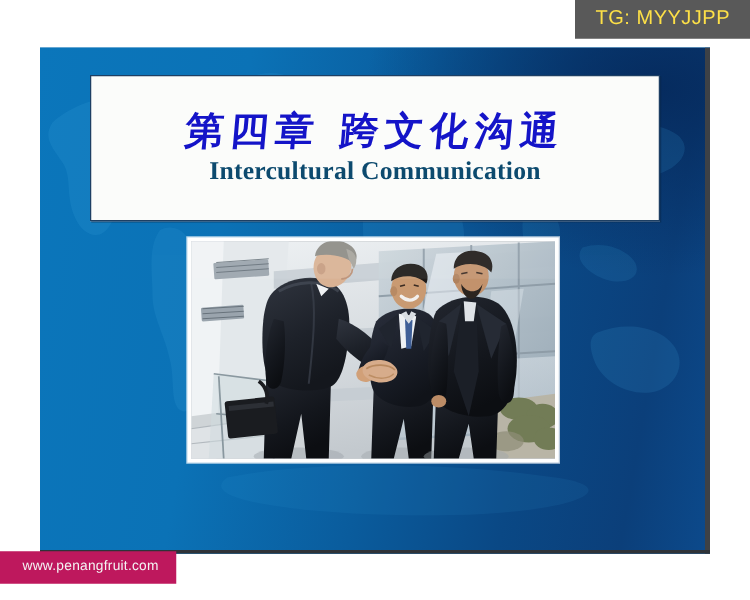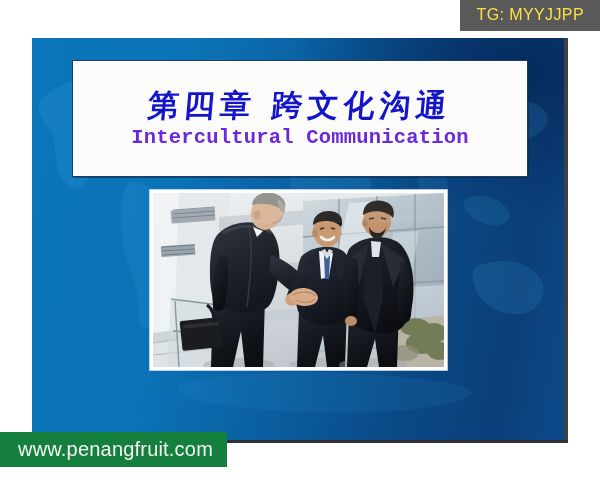--- a/index.html
+++ b/index.html
@@ -80,24 +80,24 @@
     font-weight: bold;
     font-size: 31px;
     letter-spacing: 5px;
     color: #1414c8;
     line-height: 1.12;
     transform: skewX(-5deg);
     margin-bottom: 4px;
     white-space: nowrap;
   }
   #title-en {
-    font-family: Liberation Mono, monospace;
+    font-family: Liberation Serif, serif;
     font-weight: bold;
     font-size: 20.5px;
-    color: #6d28d9;
+    color: #0c4a6e;
     letter-spacing: 0.2px;
     white-space: nowrap;
   }
 
   
   #photo-frame {
     position: absolute;
     left: 118px;  
     top: 152px;   
     width: 297px;
@@ -125,24 +125,24 @@
     font-family: "Liberation Sans", sans-serif;
     font-size: 16px;
     padding: 7px 16px 8px 16px;
     letter-spacing: 0.4px;
     line-height: 1;
   }
   #watermark {
     position: absolute;
     left: 0;
     bottom: 13px;
-    background: #15803d;
+    background: #be185d;
     color: #f4f4f4;
     font-family: "Liberation Sans", sans-serif;
-    font-size: 20px;
+    font-size: 11px;
     padding: 7px 14px 8px 18px;
     letter-spacing: 0.2px;
     line-height: 1;
   }
 </style>
 </head>
 <body>
 
 <div id="slide">
 

